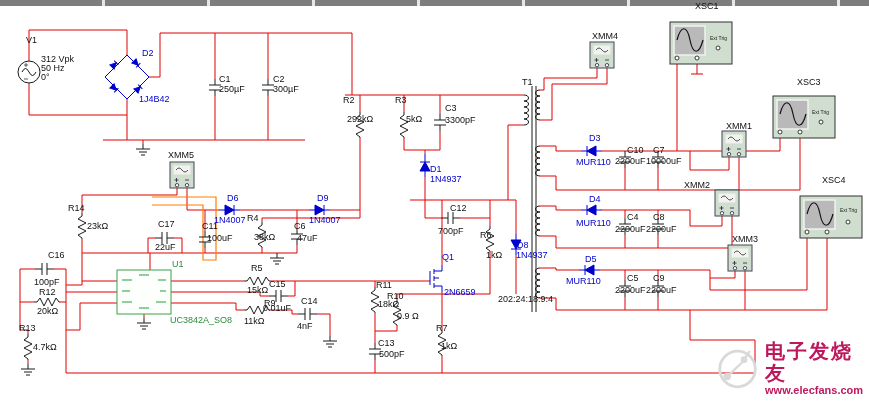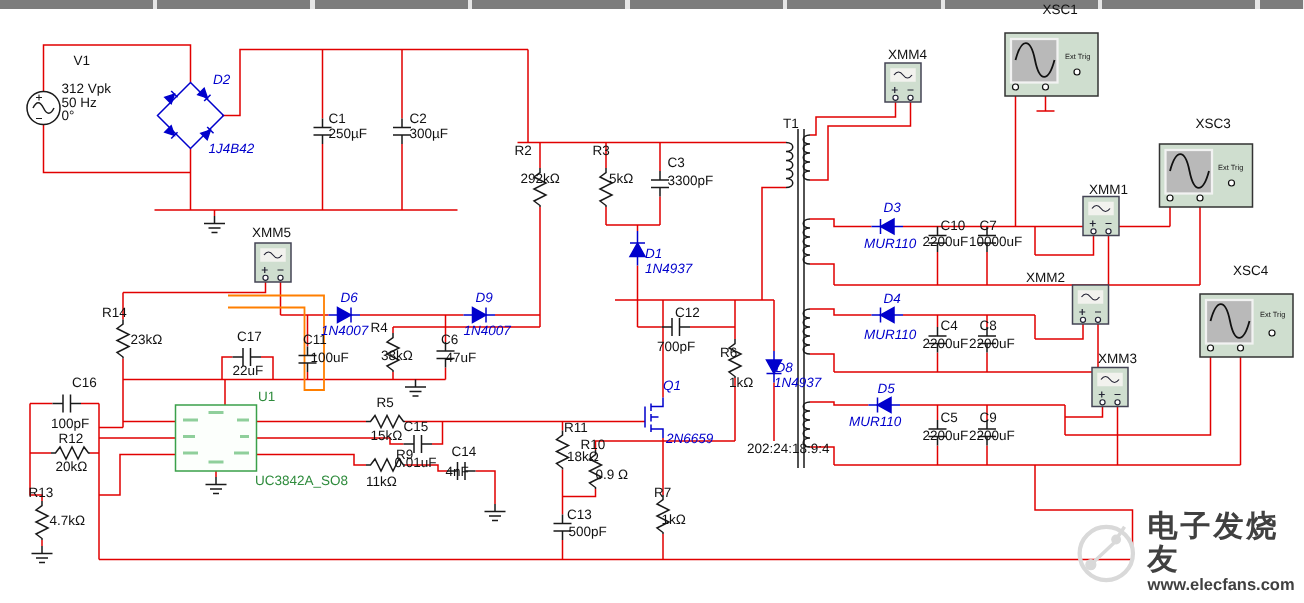--- a/index.html
+++ b/index.html
@@ -1,27 +1,27 @@
 <!DOCTYPE html>
 <html><head>
 <meta charset="utf-8">
 <style>
   html,body{margin:0;padding:0;background:#fff;}
   .stage{position:relative;width:869px;height:402px;background:#ffffff;overflow:hidden;
          font-family:"Liberation Sans",sans-serif;}
   .ruler{position:absolute;left:0;top:0;width:869px;height:6px;
          background:repeating-linear-gradient(90deg,#7d7d7d 0 102px,#e6e6e6 102px 105px);}
   .lbl{position:absolute;font-size:9px;line-height:1;color:#111;white-space:nowrap;}
-  .bl{color:#0000cc;font-style:italic;}
+  .bl{color:#0000cc;}
   .gr{color:#2e8b3c;}
   .ext{position:absolute;font-size:5px;line-height:1;color:#222;white-space:nowrap;}
   .net{position:absolute;font-size:9px;color:#111;white-space:nowrap;}
   svg.cir{position:absolute;left:0;top:0;}
   .wm{position:absolute;left:716px;top:338px;width:152px;height:62px;display:flex;align-items:center;}
-  .wm-text{margin-left:6px;color:#404040;}
+  .wm-text{margin-left:6px;color:#be185d;}
   .wm-cn{font-size:20px;font-weight:bold;letter-spacing:2px;line-height:1.1;}
   .wm-url{font-size:11px;font-weight:bold;line-height:1.2;}
 </style>
 </head>
 <body>
 
 <div class="stage">
 
   <div class="ruler"></div>
 
@@ -260,21 +260,21 @@
         <use href="#mm" x="728" y="245"></use>
       </g>
     <g>
         <use href="#mm" x="590" y="42"></use>
       </g>
     <g>
         <use href="#mm" x="170" y="162"></use>
       </g>
   </svg>
 
-  <div class="lbl" style="left:49px;top:36px">V1</div>
+  <div class="lbl" style="left:26px;top:36px">V1</div>
   <div class="lbl" style="left:41px;top:55px">312 Vpk</div>
   <div class="lbl" style="left:41px;top:64px">50 Hz</div>
   <div class="lbl" style="left:41px;top:73px">0°</div>
   <div class="lbl bl" style="left:142px;top:49px">D2</div>
   <div class="lbl bl" style="left:139px;top:95px">1J4B42</div>
   <div class="lbl" style="left:219px;top:75px">C1</div>
   <div class="lbl" style="left:219px;top:85px">250µF</div>
   <div class="lbl" style="left:273px;top:75px">C2</div>
   <div class="lbl" style="left:273px;top:85px">300µF</div>
   <div class="lbl" style="left:343px;top:96px">R2</div>
@@ -337,21 +337,21 @@
   <div class="lbl gr" style="left:172px;top:260px">U1</div>
   <div class="lbl gr" style="left:170px;top:316px">UC3842A_SO8</div>
 
   <div class="lbl" style="left:251px;top:264px">R5</div>
   <div class="lbl" style="left:247px;top:286px">15kΩ</div>
   <div class="lbl" style="left:269px;top:280px">C15</div>
   <div class="lbl" style="left:263px;top:304px">0.01uF</div>
   <div class="lbl" style="left:264px;top:299px">R9</div>
   <div class="lbl" style="left:244px;top:317px">11kΩ</div>
   <div class="lbl" style="left:301px;top:297px">C14</div>
-  <div class="lbl" style="left:297px;top:310px">4nF</div>
+  <div class="lbl" style="left:297px;top:322px">4nF</div>
 
   <div class="lbl" style="left:376px;top:281px">R11</div>
   <div class="lbl" style="left:378px;top:300px">18kΩ</div>
   <div class="lbl" style="left:387px;top:292px">R10</div>
   <div class="lbl" style="left:397px;top:312px">0.9 Ω</div>
   <div class="lbl" style="left:378px;top:339px">C13</div>
   <div class="lbl" style="left:379px;top:350px">500pF</div>
   <div class="lbl" style="left:436px;top:324px">R7</div>
   <div class="lbl" style="left:441px;top:342px">1kΩ</div>
   <div class="lbl bl" style="left:442px;top:253px">Q1</div>

